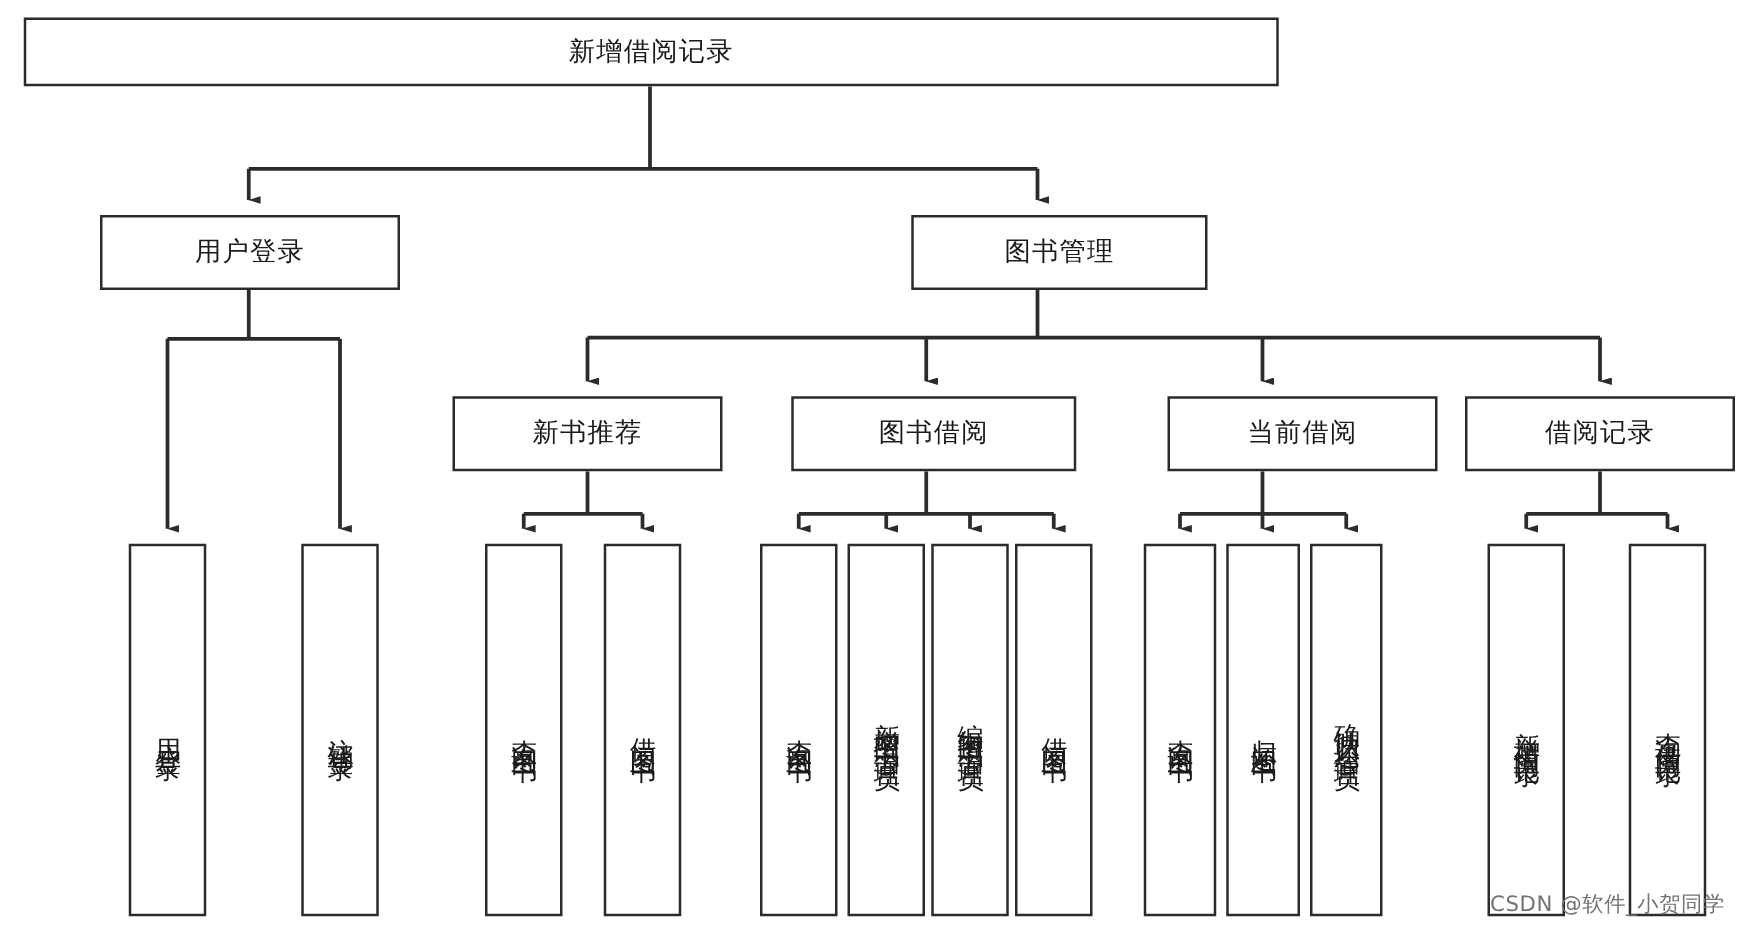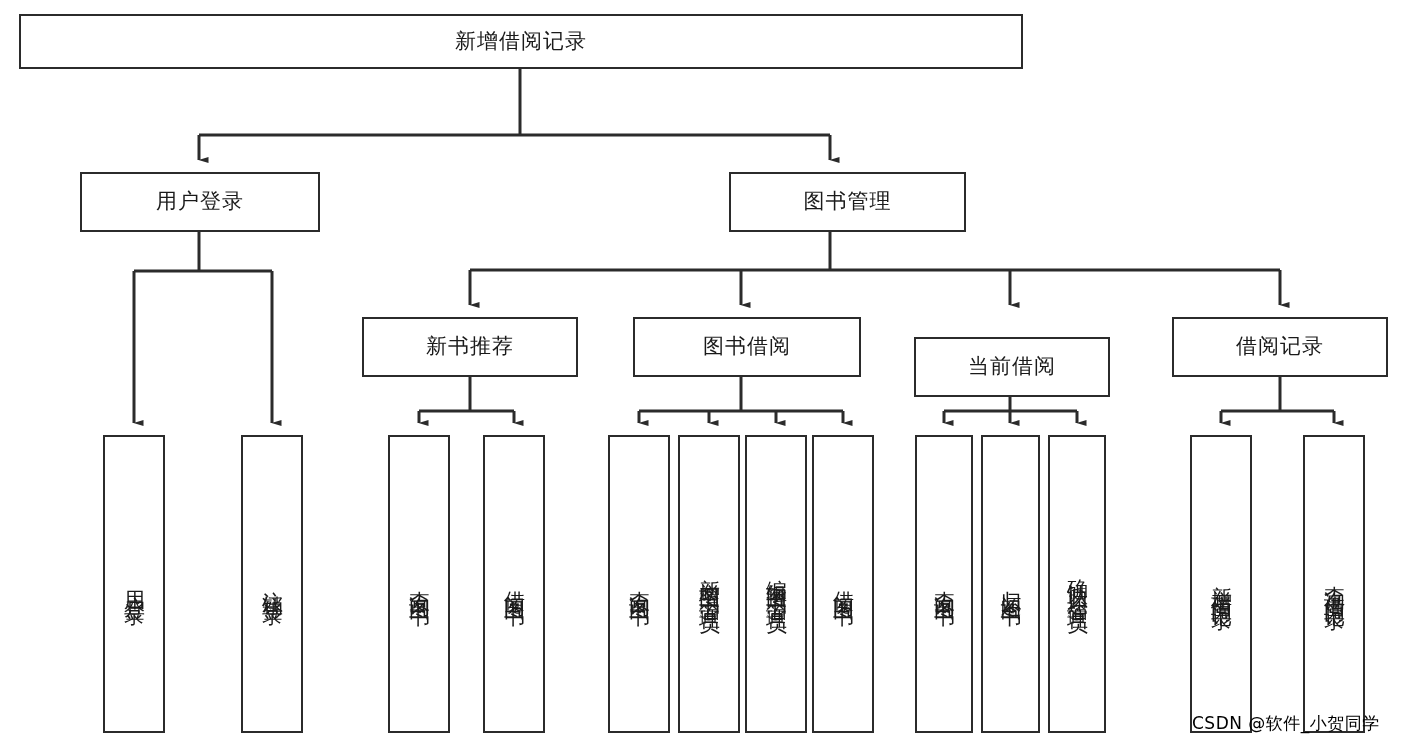--- a/index.html
+++ b/index.html
@@ -50,21 +50,21 @@
     padding: 4px 0;
     white-space: nowrap;
   }
   #root-node { left: 19px; top: 14px; width: 1004px; height: 55px; }
 
   #n-user-login  { left: 80px;  top: 172px; width: 240px; height: 60px; }
   #n-book-manage { left: 712px; top: 172px; width: 237px; height: 60px; margin-left: 17px; }
 
   #n-new-rec   { left: 362px;  top: 317px; width: 216px; height: 60px; }
   #n-borrow    { left: 633px;  top: 317px; width: 228px; height: 60px; }
-  #n-current   { left: 914px;  top: 317px; width: 196px; height: 60px; margin-top: 20px; }
+  #n-current   { left: 934px;  top: 317px; width: 216px; height: 60px; }
   #n-history   { left: 1172px; top: 317px; width: 216px; height: 60px; }
 
   .leaf { top: 435px; height: 298px; }
 
   #l-login       { left: 103px;  width: 62px; }
   #l-logout      { left: 241px;  width: 62px; }
   #l-q1          { left: 388px;  width: 62px; }
   #l-b1          { left: 483px;  width: 62px; }
   #l-q2          { left: 608px;  width: 62px; }
   #l-add-book    { left: 678px;  width: 62px; }
@@ -74,21 +74,21 @@
   #l-return      { left: 981px;  width: 59px; }
   #l-confirm     { left: 1048px; width: 58px; }
   #l-add-rec     { left: 1190px; width: 62px; }
   #l-query-rec   { left: 1303px; width: 62px; }
 
   #watermark {
     position: absolute;
     left: 1192px;
     top: 712px;
     font-size: 17px;
-    color: #000000;
+    color: #737373;
     letter-spacing: 0.5px;
     white-space: nowrap;
   }
 </style>
 </head>
 <body>
 
 <div id="canvas">
 
   <svg class="edges" viewBox="0 0 1405 747">

